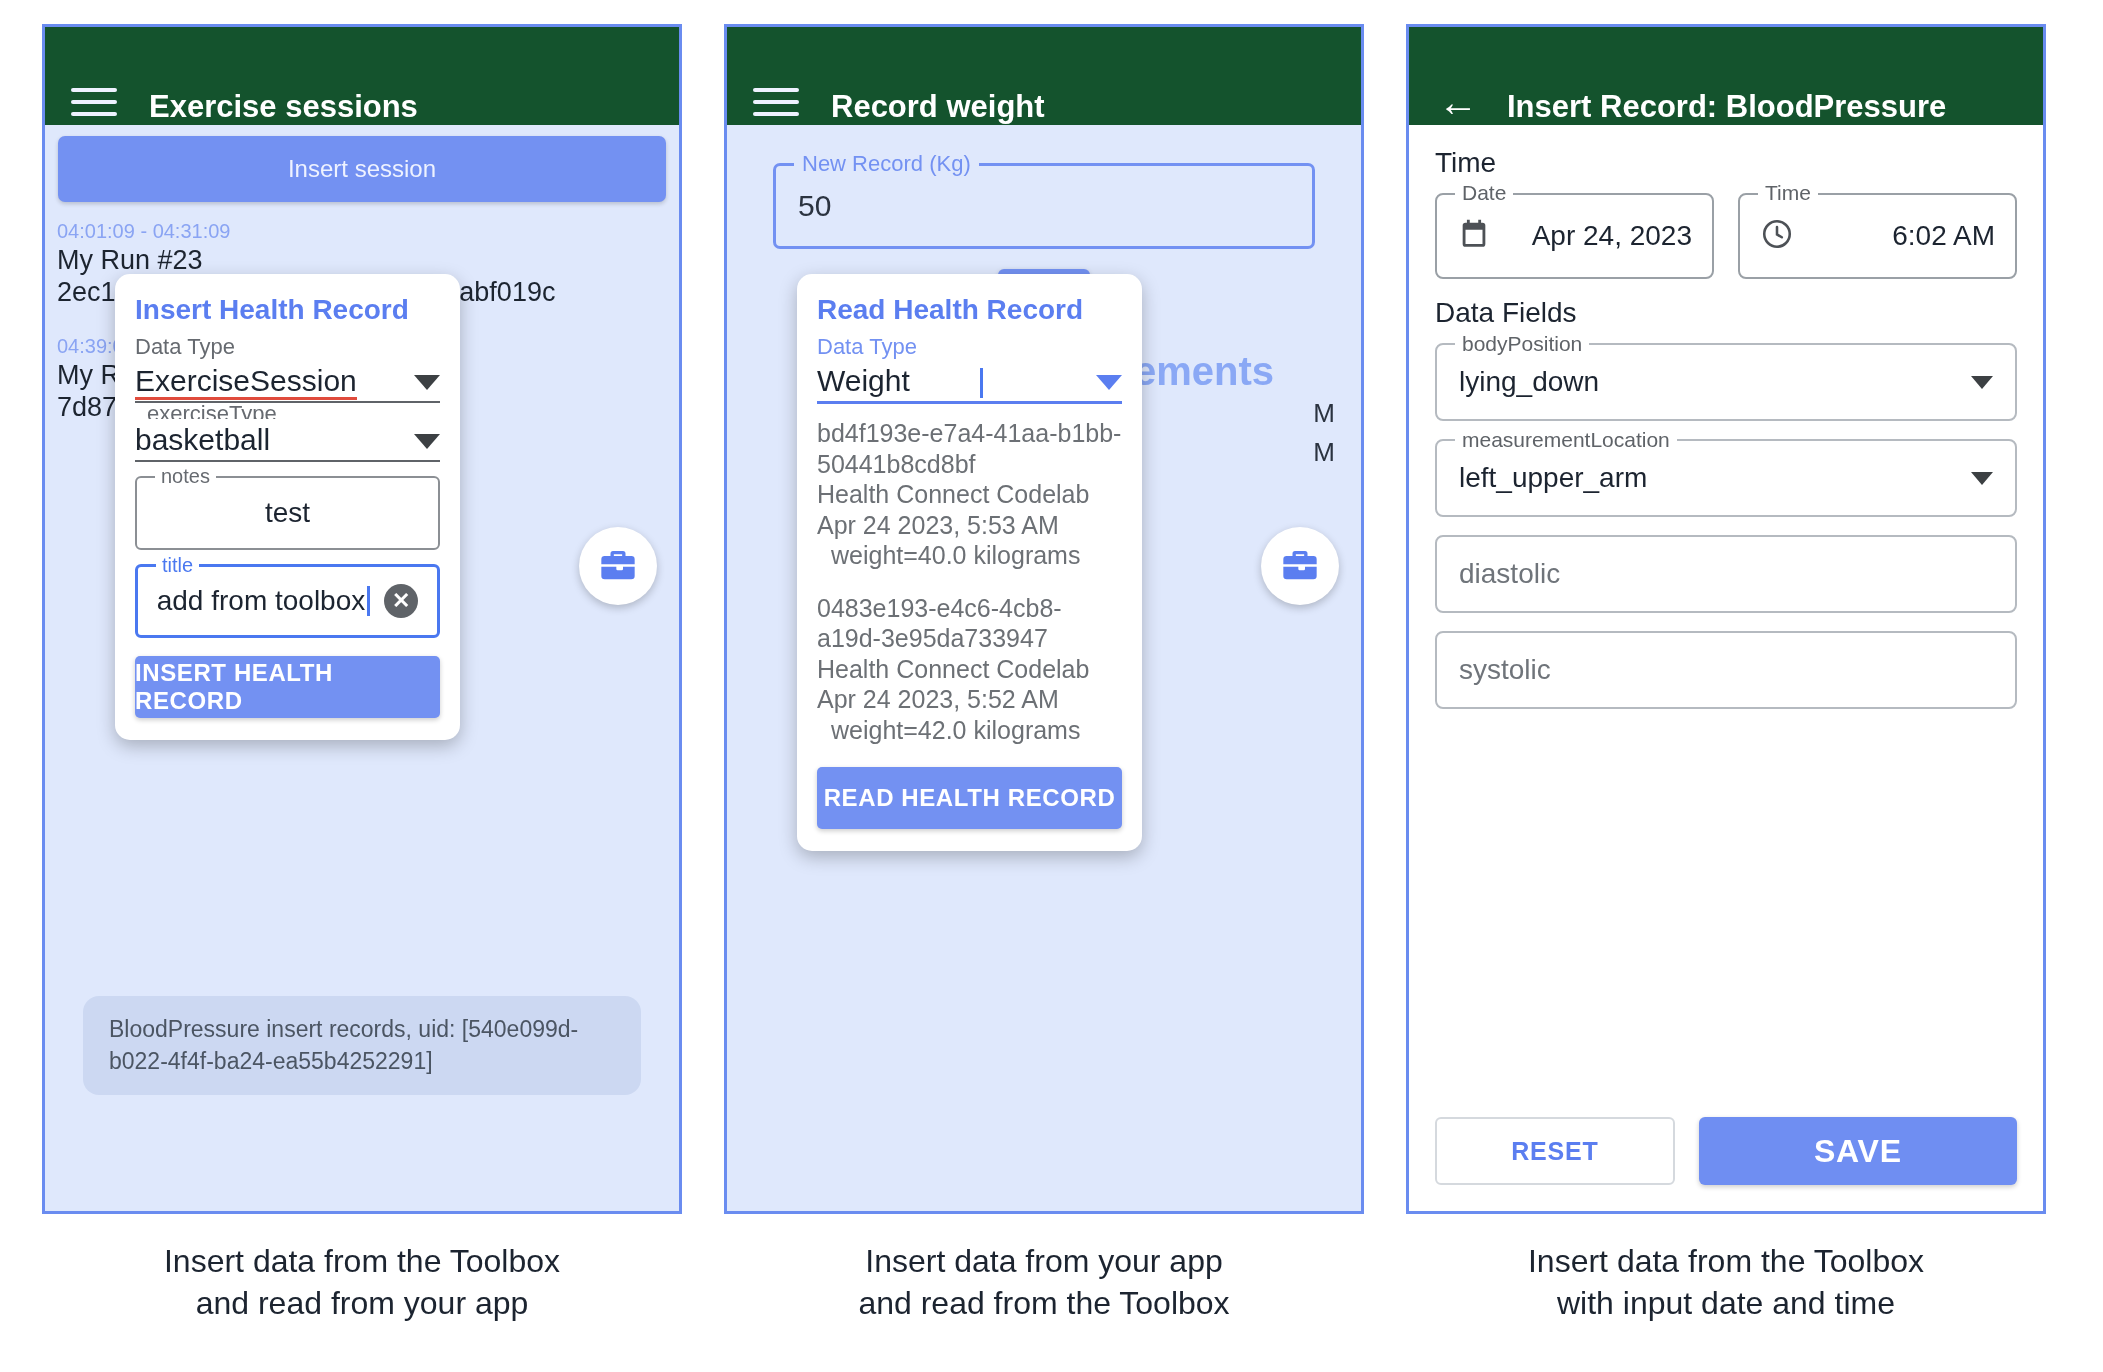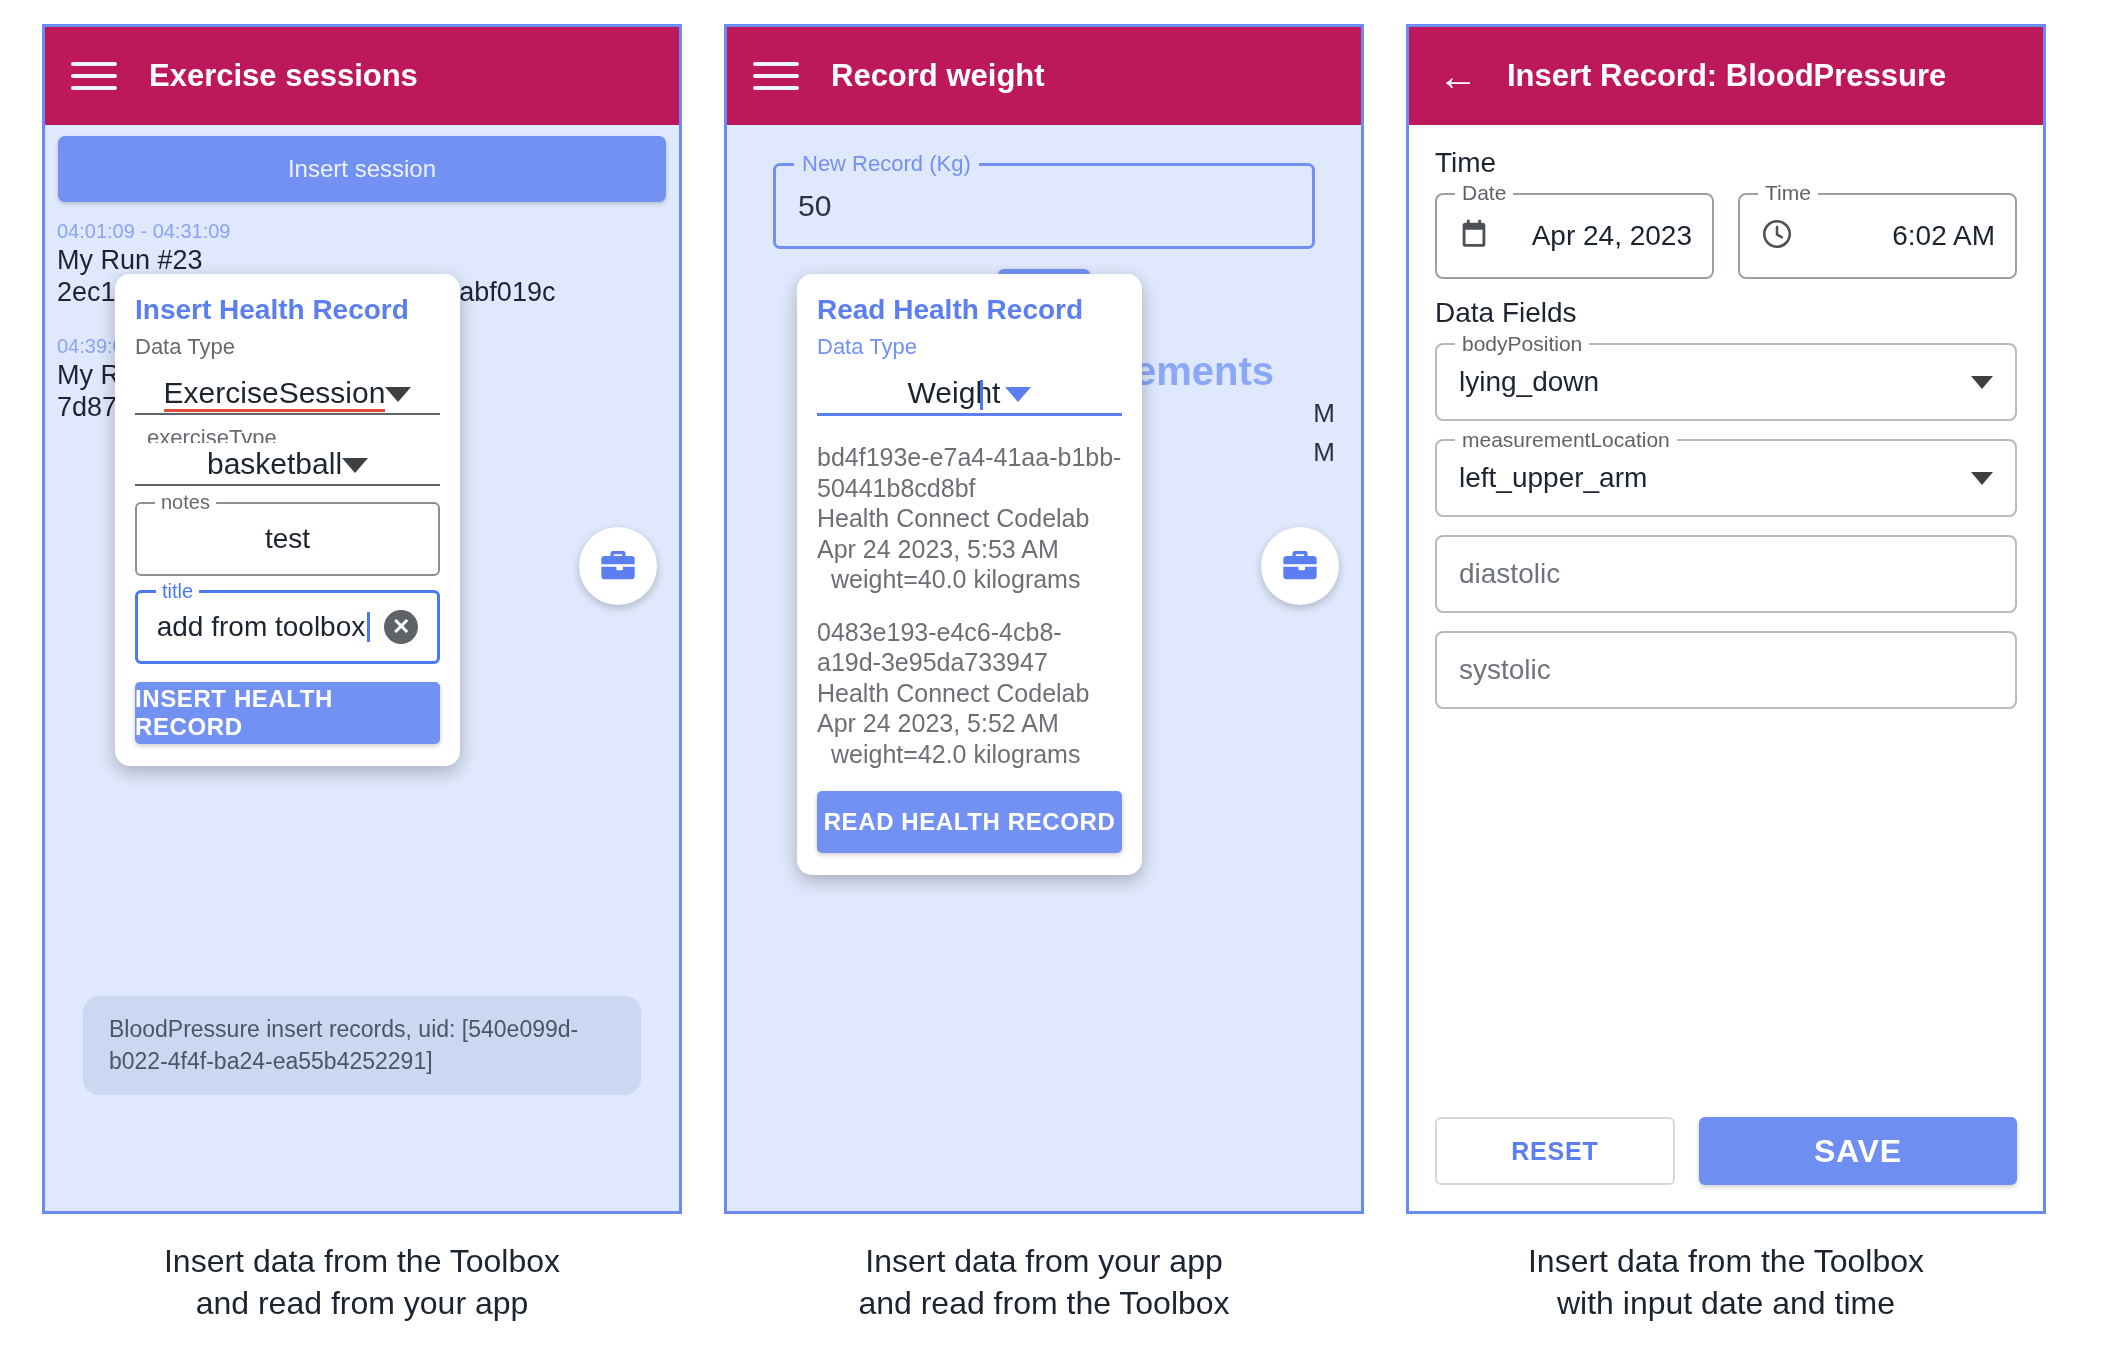--- a/index.html
+++ b/index.html
@@ -18,22 +18,22 @@
     position: relative;
     width: 640px; height: 1190px;
     background: #dfe8fc;
     border: 3px solid #6a8cf0;
     overflow: hidden;
   }
   .phone.white-body { background: #ffffff; }
 
   .appbar {
     height: 98px;
-    background: #be185d;
-    display: flex; align-items: center;
+    background: #14532d;
+    display: flex; align-items: flex-end;
     padding: 0 26px;
     position: relative;
     z-index: 1;
   }
   .appbar .nav-icon {
     width: 46px; height: 46px;
     display: flex; flex-direction: column; justify-content: center; gap: 8px;
     flex: none;
   }
   .appbar .nav-icon i { display: block; height: 4px; background: #eef2ff; border-radius: 2px; }
@@ -96,22 +96,22 @@
     z-index: 6;
   }
   .dialog h2 {
     color: #5b7ef0; font-size: 28px; font-weight: bold;
     padding: 20px 20px 6px 20px;
   }
   .dlg-label { color: #666a70; font-size: 22px; padding: 2px 20px 0 20px; }
   .dlg-label.blue { color: #7391f2; }
 
   .sel-row {
-    margin: 16px 20px;
-    display: flex; align-items: flex-end; justify-content: center;
+    margin: 4px 20px;
+    display: flex; align-items: flex-end; justify-content: space-between;
     border-bottom: 2px solid #5f6368;
     padding-bottom: 3px;
   }
   .sel-row.accent { border-bottom: 3px solid #5b7ef0; }
   .sel-val { font-size: 30px; color: #1c2430; position: relative; }
   .sel-val.spell { text-decoration: none; }
   .sel-val.spell::after {
     content: ""; position: absolute; left: 0; right: 0; bottom: -2px;
     height: 3px; background: #e04b3c;
   }

